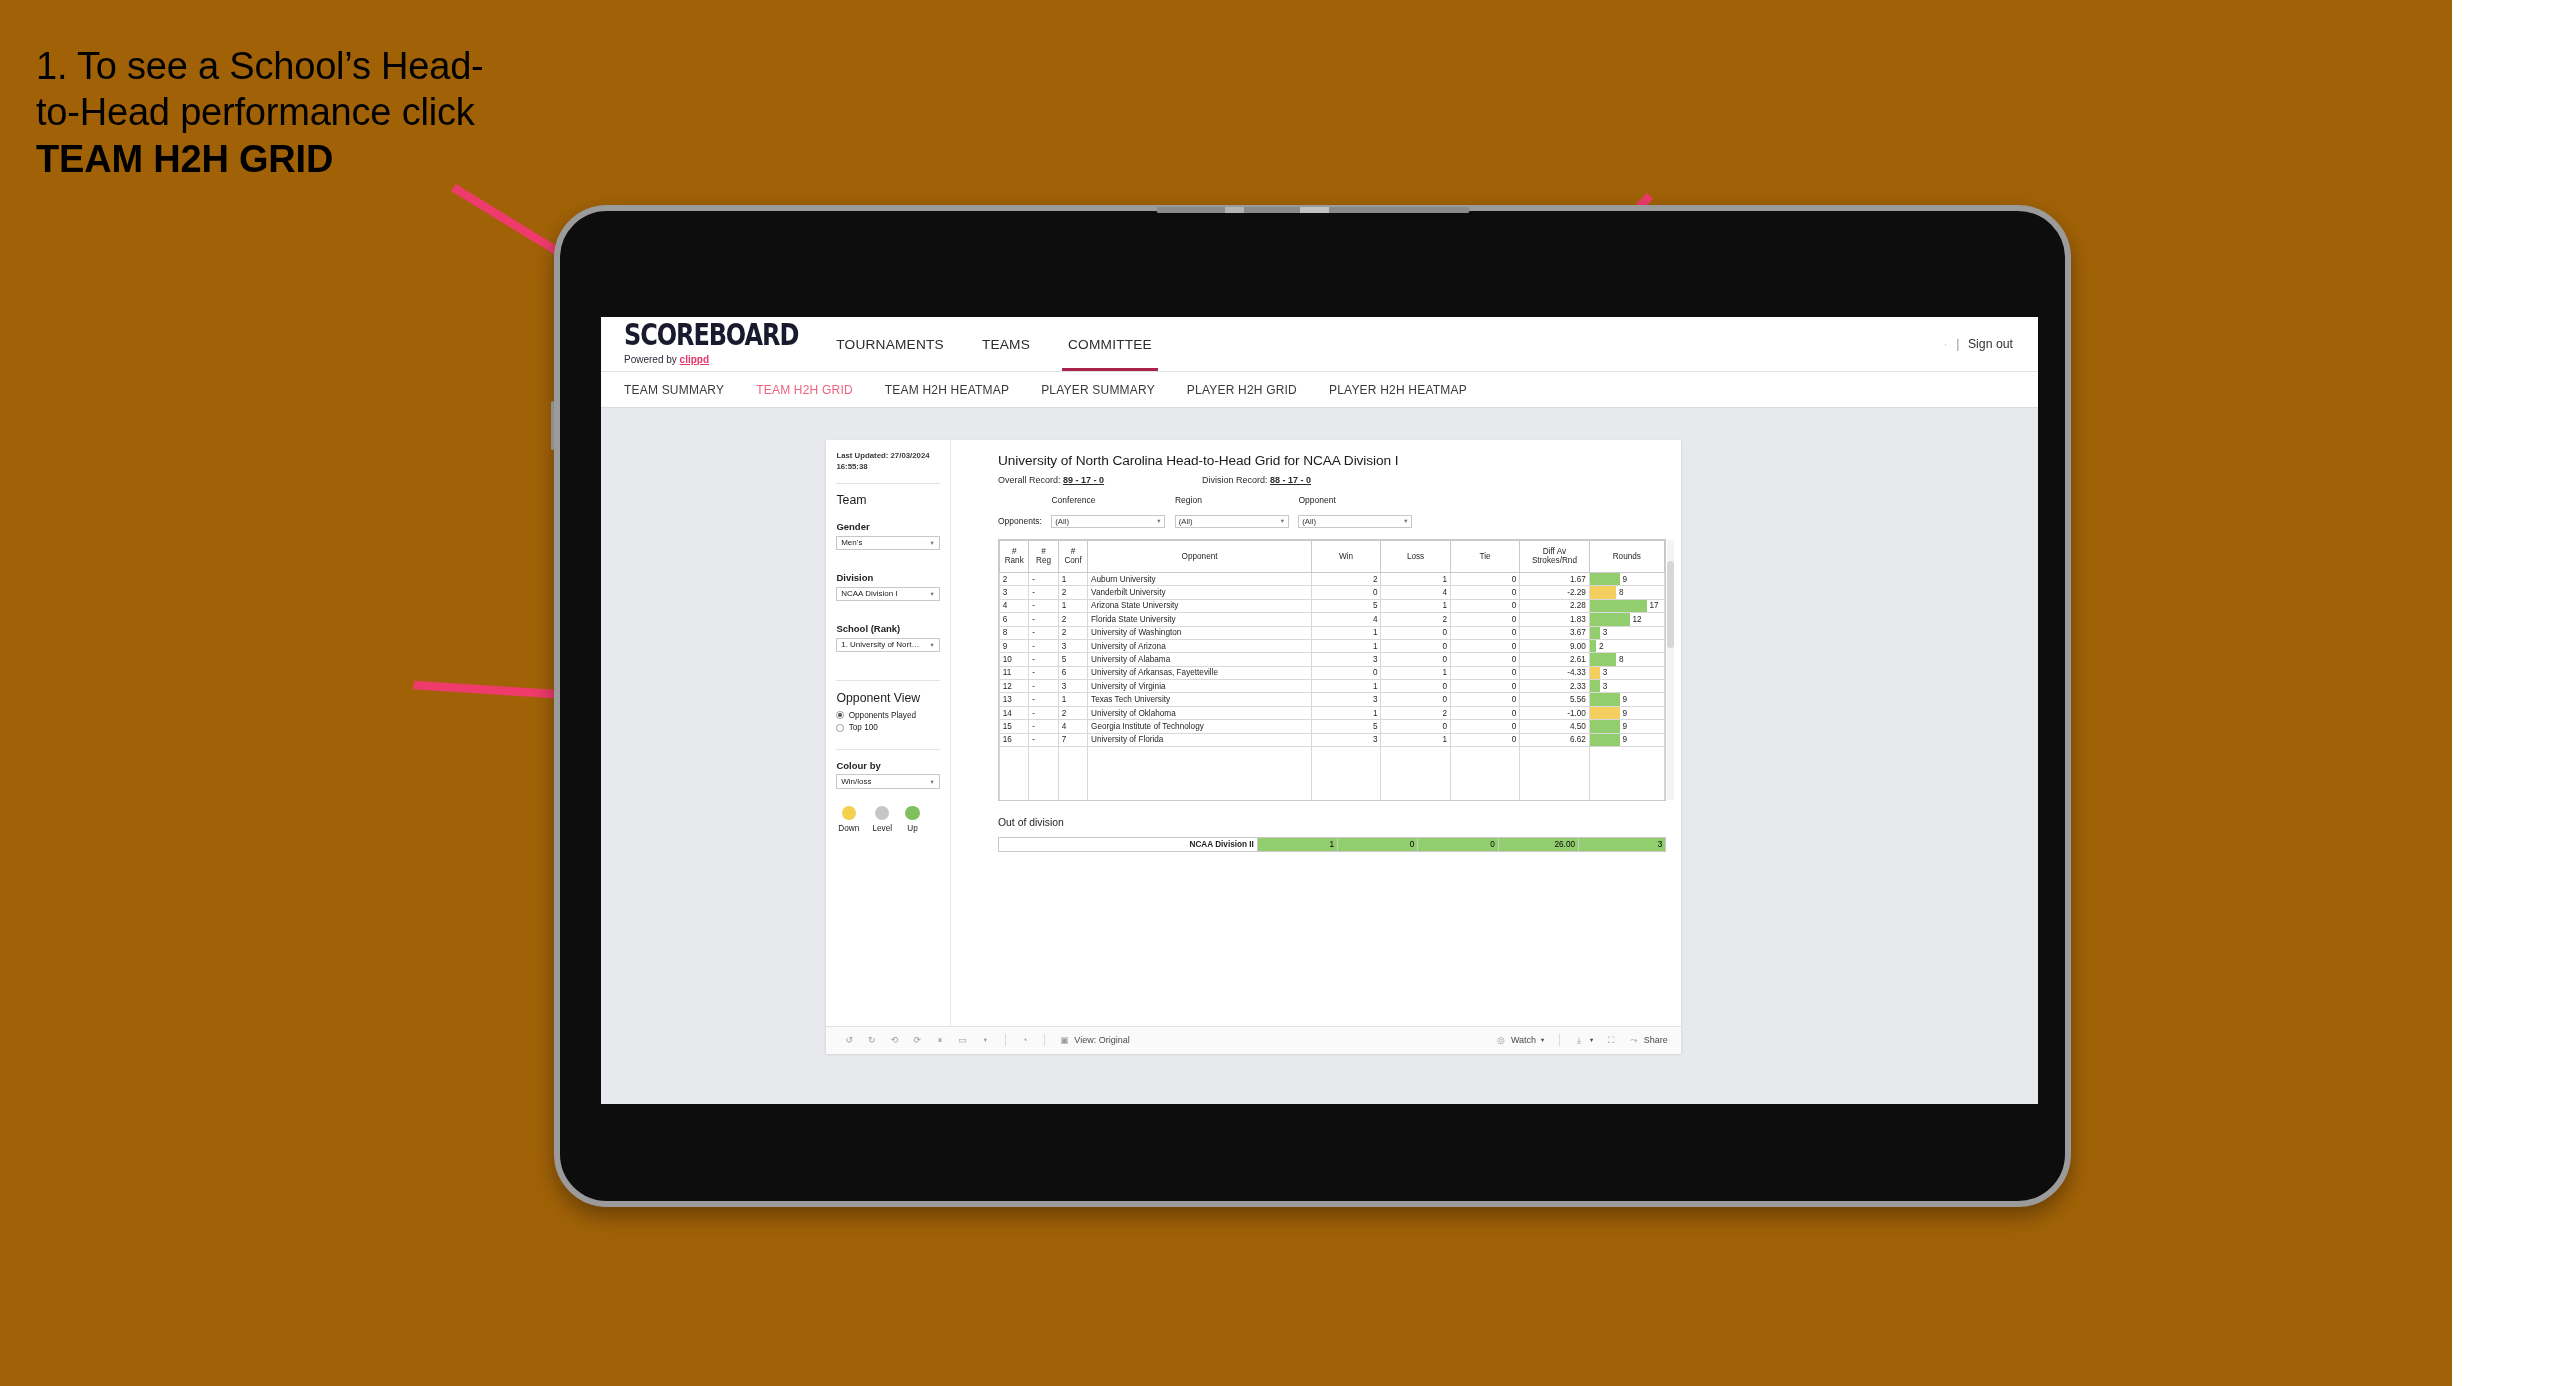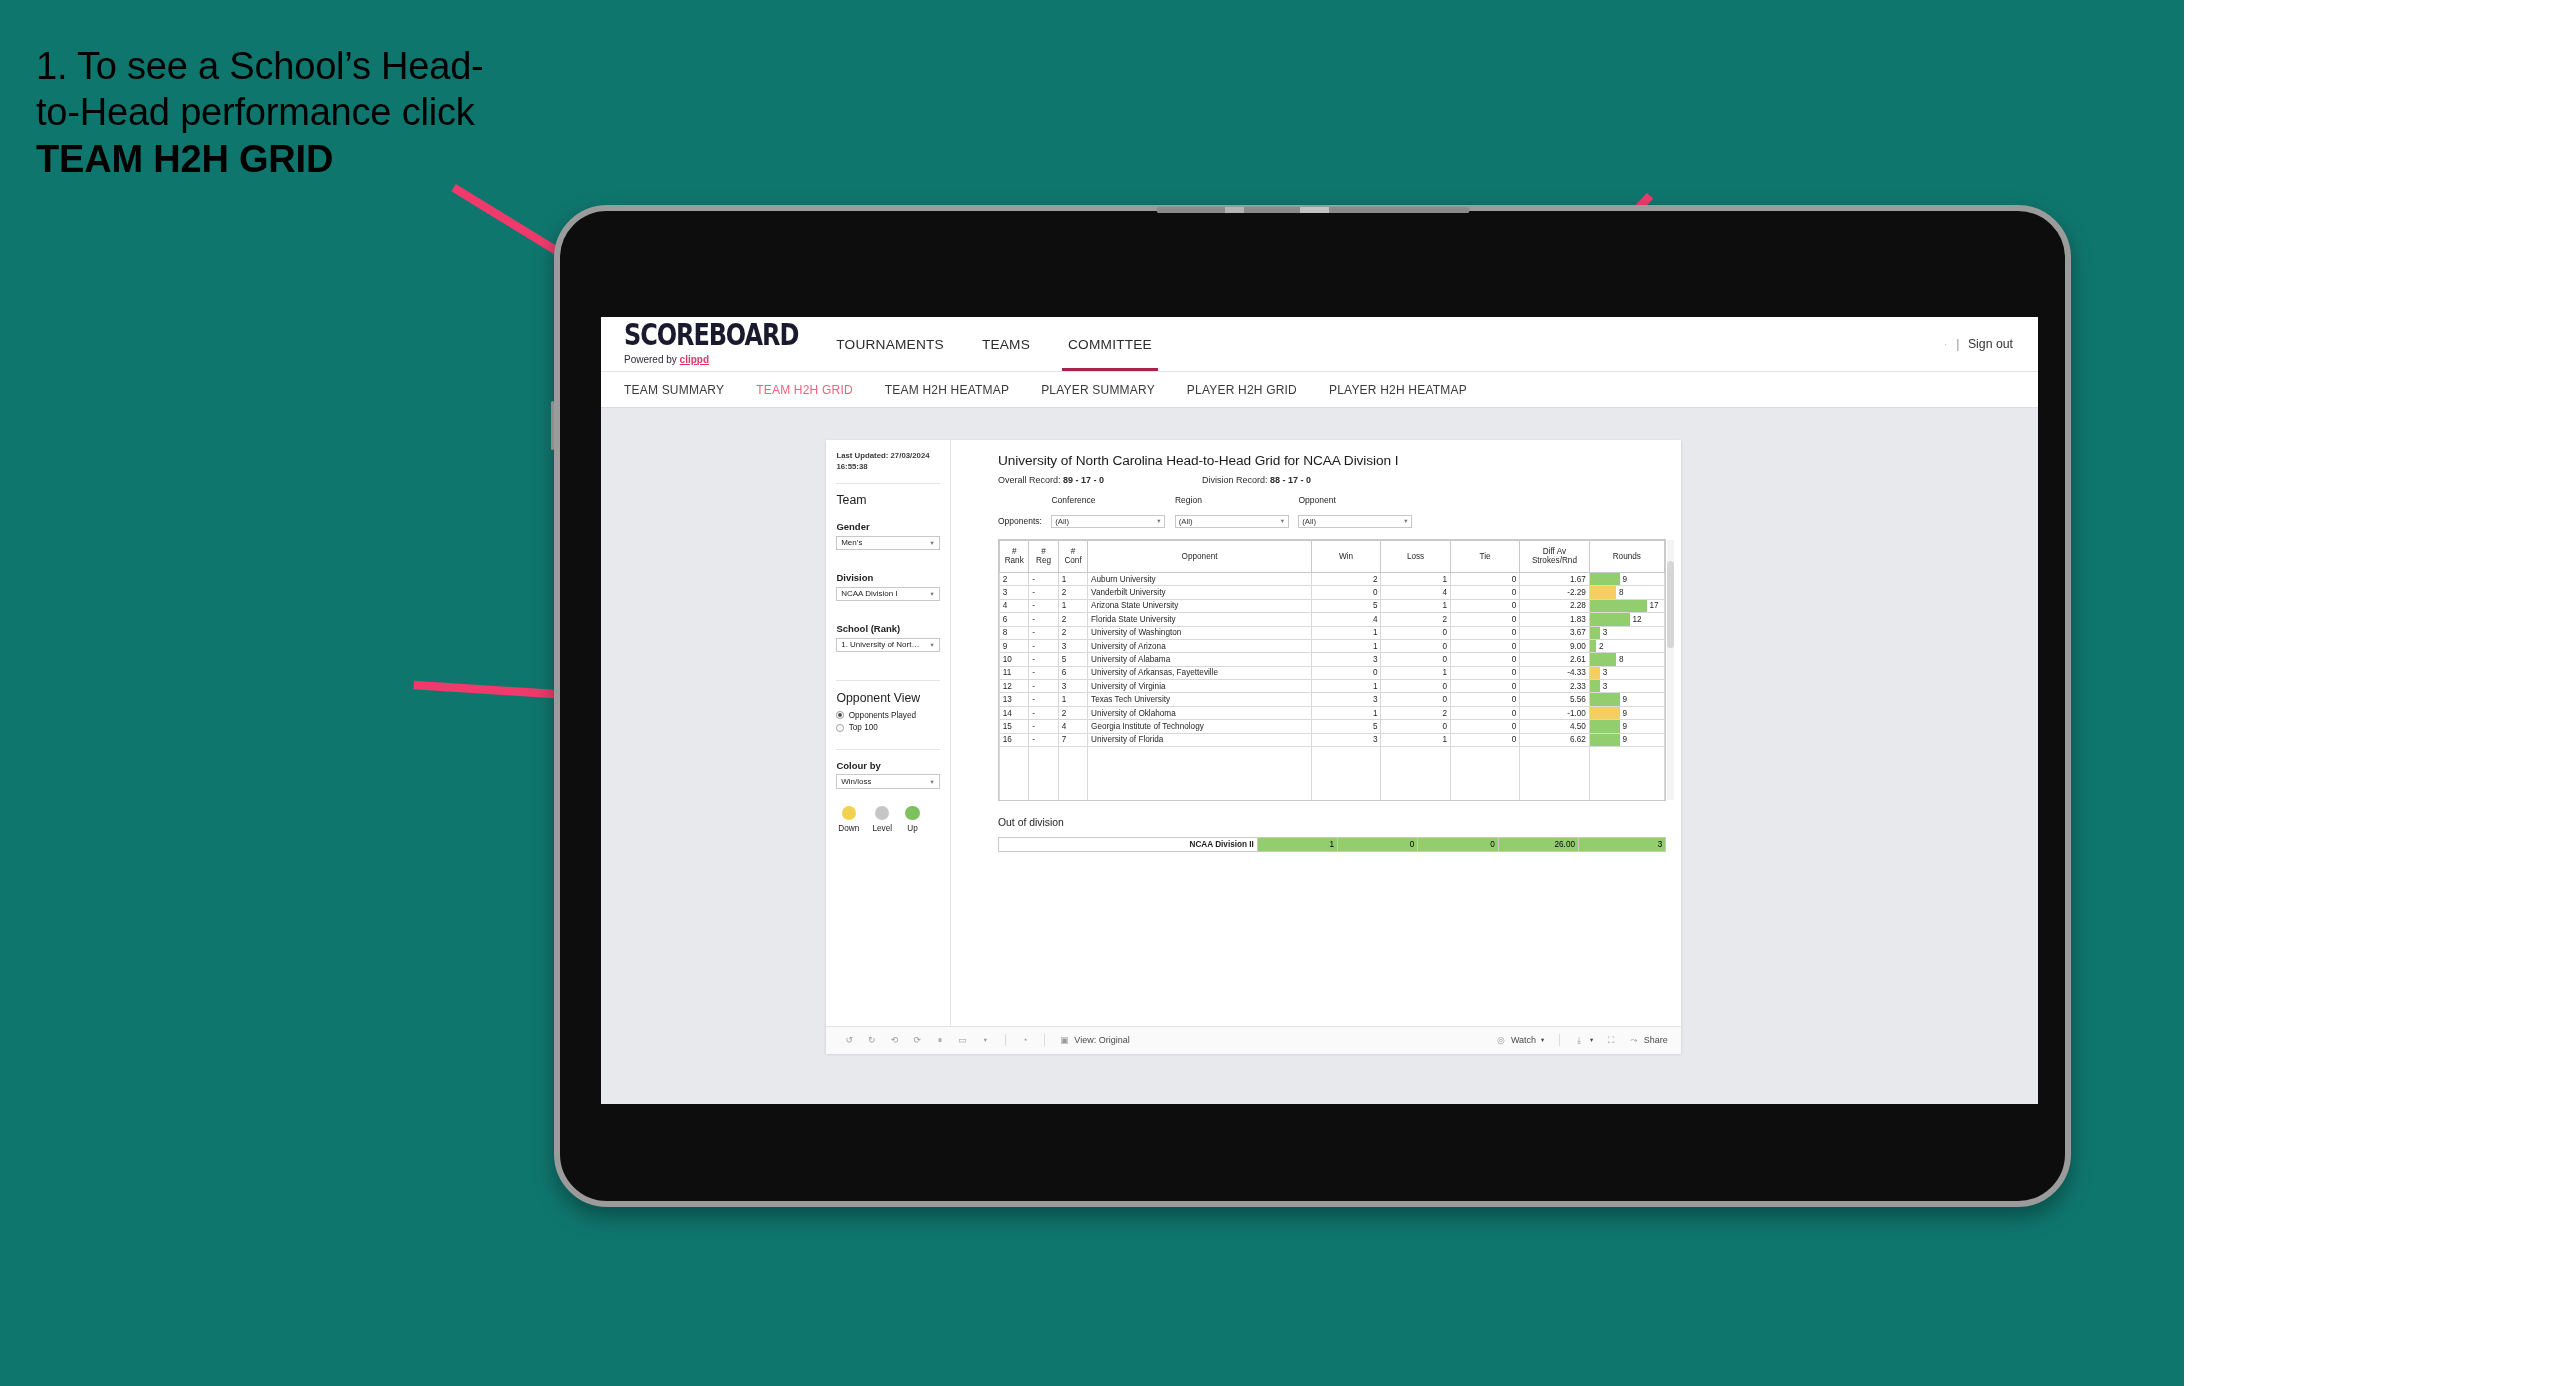--- a/index.html
+++ b/index.html
@@ -2,21 +2,21 @@
 <html style="font-size:15px"><head>
 <meta charset="utf-8">
 <style>
   * { box-sizing: border-box; margin: 0; padding: 0; }
   html, body {
     width: 2576px; height: 1386px;
     background: #ffffff;
     font-family: "Liberation Sans", sans-serif;
     overflow: hidden;
   }
-  #stage { position: relative; width: 2184px; height: 1386px; background:#0f766e; }
+  #stage { position: relative; width: 2452px; height: 1386px; background:#a16207; }
 
   
   .annot {
     position: absolute;
     color: #000;
     font-size: 38px;
     line-height: 1.22;
     font-weight: 400;
     letter-spacing: -0.2px;
   }
@@ -145,21 +145,21 @@
   .legend { display:flex; gap:13.3px; margin-top:17px; padding-left:1.9px; }
   .legend-item { text-align:center; }
   .dot { width:14.2px;height:14.2px;border-radius:50%; margin: 0 auto 3.8px auto; }
   .legend-lab { font-size:8.2px; color:#222; }
 
   
   #content { flex:1; padding: 13.3px 15px 0 19px; overflow:hidden; position:relative; }
   .viz-title { font-size: 13.7px; color:#1b1b1b; letter-spacing:-0.1px; margin-bottom:6.6px; }
   .records { display:flex; font-size:9px; color:#2a2a2a; margin-bottom:10.4px; }
   .records .rec1 { width: 204px; }
-  .records b { font-weight:700; }
+  .records b { font-weight:700;text-decoration:underline; }
 
   .opprow { display:flex; align-items:flex-end; gap:9.5px; margin-bottom:11.4px; }
   .opplabel { font-size:8.5px; color:#222; padding-bottom:1.9px; }
   .oppfield { width: 114px; }
   .oppfield .ol { font-size:8.5px; color:#222; margin-bottom:10px; }
   .oppsel {
     height:12.3px; border:0.9px solid #c8c8c8; background:#fff;
     display:flex; align-items:center; padding:0 2.8px; font-size:7.8px; color:#333;
   }
 

